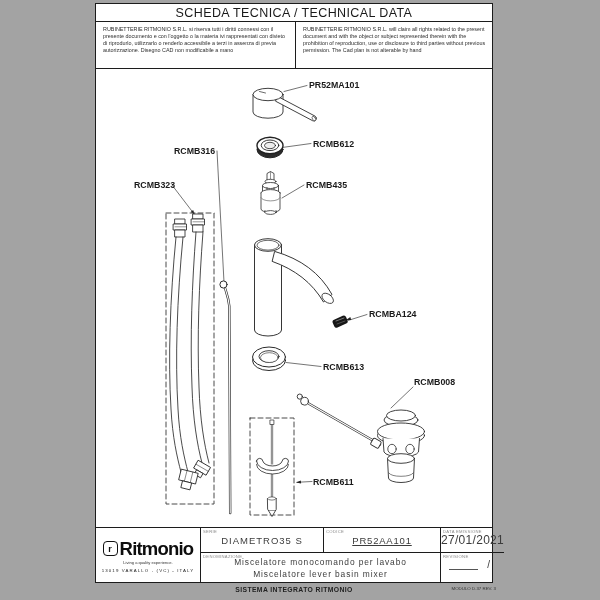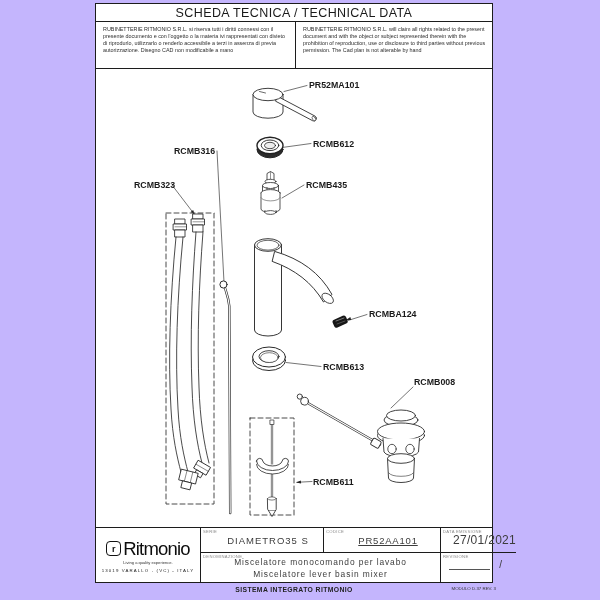--- a/index.html
+++ b/index.html
@@ -1,43 +1,43 @@
 <!DOCTYPE html>
 <html><head>
 <meta charset="utf-8">
 <style>
   * { margin:0; padding:0; box-sizing:border-box; }
   html,body { width:600px; height:600px; background:#fff; overflow:hidden;
     font-family:"Liberation Sans", sans-serif; color:#1a1a1a; }
-  .page { position:relative; width:600px; height:600px; background:#c4b5fd; }
+  .page { position:relative; width:600px; height:600px; background:#a3a3a3; }
   .frame { position:absolute; left:95px; top:3px; width:398px; height:580px;
     border:1.6px solid #1c1c1c; display:flex; flex-direction:column; background:#fff; }
   .titlebar { height:18px; border-bottom:1.1px solid #1c1c1c; display:flex;
     align-items:center; justify-content:center; font-size:12.5px; letter-spacing:.4px; font-weight:500; }
   .legal { height:47px; border-bottom:1.1px solid #1c1c1c; display:flex; }
   .legal-col { font-size:5.4px; line-height:7px; color:#2e2e2e; padding:4px 6px 2px 7px; }
   .legal-col.it { width:200px; border-right:1.1px solid #1c1c1c; }
   .legal-col.en { flex:1; }
   .diagram { flex:1; position:relative; overflow:hidden;font-weight:bold; }
   .diagram svg { position:absolute; left:0; top:0; }
   svg text { font-family:"Liberation Sans",sans-serif; font-size:8.8px; fill:#1a1a1a; }
   .titleblock { height:55px; border-top:1.2px solid #1c1c1c; display:grid;
     grid-template-columns:105px 123px 117px 1fr; grid-template-rows:25px 1fr; }
   .cell { position:relative; }
   .cell .flabel { position:absolute; left:2px; top:1px; font-size:4.2px; color:#8a8a8a; letter-spacing:.3px; }
   .bR { border-right:1.1px solid #1c1c1c; } .bB { border-bottom:1.1px solid #1c1c1c; }
   .cell-logo { grid-row:1/3; display:flex; flex-direction:column; align-items:center; justify-content:center; gap:1px; }
   .logo-row { display:flex; align-items:center; gap:2px; }
   .logo-mark { width:15px; height:15px; border:1.8px solid #111; border-radius:4px;
     display:flex; align-items:center; justify-content:center; font-weight:bold; font-size:9px; color:#111; }
-  .logo-name { font-size:18.5px; font-weight:400; letter-spacing:-.8px; color:#0d0d0d; }
+  .logo-name { font-size:18.5px; font-weight:700; letter-spacing:-.8px; color:#0d0d0d; }
   .logo-tag { font-size:4.1px; color:#333; margin-top:-1px; }
   .logo-addr { font-size:4.4px; letter-spacing:1.1px; color:#222; margin-top:2px; }
   .vcenter { display:flex; align-items:center; justify-content:center; height:100%; }
-  .val { color:#3c3c3c;margin-left:12px; }
+  .val { color:#3c3c3c; }
   .val-serie { font-size:9.5px; letter-spacing:1px; }
   .val-codice { font-size:9.5px; letter-spacing:.8px;text-decoration:underline; }
   .val-data { font-size:12px; letter-spacing:.3px; }
   .cell-denom .vcenter { flex-direction:column; gap:2px; }
   .val-denom { font-size:8.4px; letter-spacing:.9px; color:#3c3c3c; }
   .rev-line { position:absolute; left:8px; right:26px; top:16px; border-bottom:.8px solid #555; }
   .val-rev { position:absolute; right:14px; top:6px; font-size:10px; color:#3c3c3c; }
   .footer-sistema { position:absolute; left:95px; width:398px; top:586px; text-align:center;
     font-size:6.8px; font-weight:600; letter-spacing:.4px; color:#222; }
   .footer-modulo { position:absolute; right:104px; top:586px; font-size:4.4px; color:#333; }

